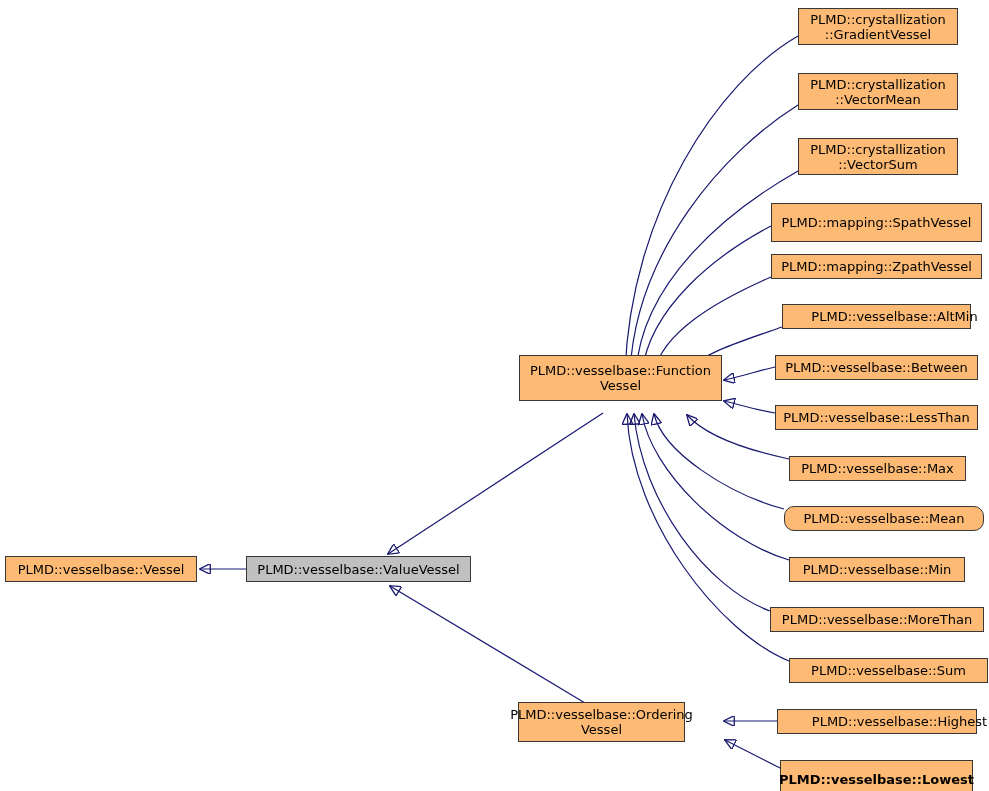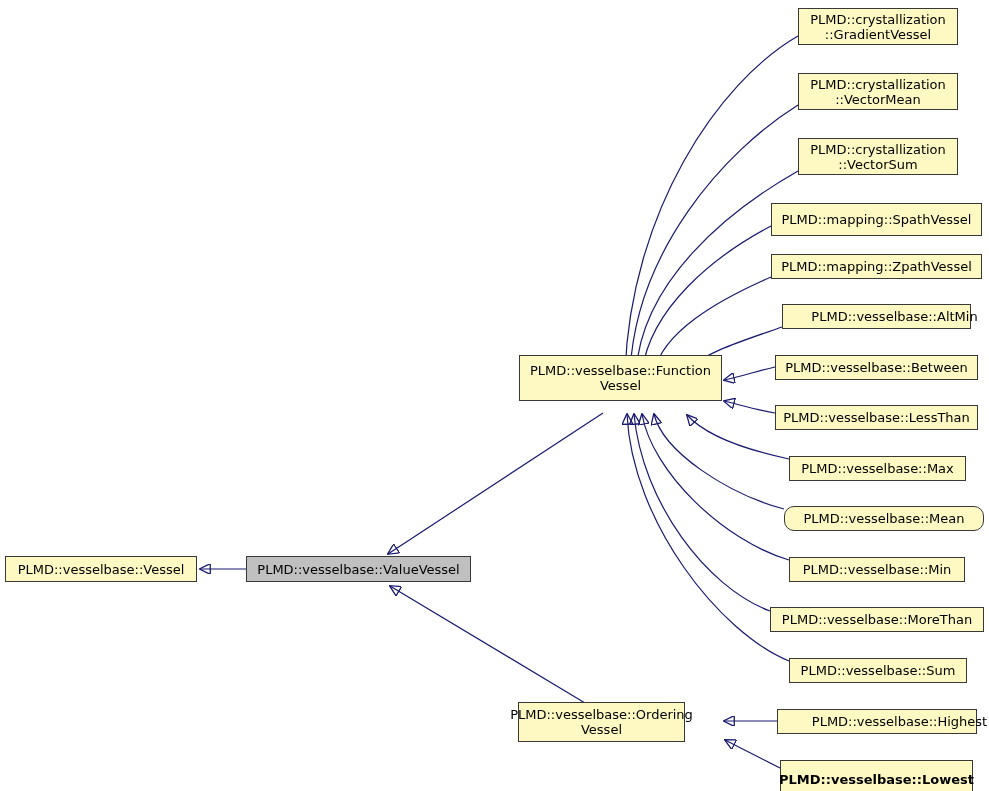--- a/index.html
+++ b/index.html
@@ -22,21 +22,21 @@
     pointer-events: none;
   }
   svg.edges path, svg.edges line {
     stroke: #191970;
     stroke-width: 1.2;
     fill: none;
   }
   .node {
     position: absolute;
     box-sizing: border-box;
-    background: #fef9c3;
+    background: #fdba74;
     border: 1px solid #383838;
     color: #000000;
     font-size: 13px;
     line-height: 15px;
     display: flex;
     align-items: center;
     justify-content: center;
     text-align: center;
     white-space: pre-line;
     cursor: pointer;
@@ -105,21 +105,21 @@
   <div class="node" style="left:798px; top:73px; width:160px; height:37px;">
     <span>PLMD::crystallization
 ::VectorMean</span>
   </div>
 
   <div class="node" style="left:798px; top:138px; width:160px; height:37px;">
     <span>PLMD::crystallization
 ::VectorSum</span>
   </div>
 
-  <div class="node" style="left:771px; top:203px; width:211px; height:33px;">
+  <div class="node" style="left:771px; top:203px; width:211px; height:39px;">
     <span>PLMD::mapping::SpathVessel</span>
   </div>
 
   <div class="node" style="left:771px; top:254px; width:211px; height:25px;">
     <span>PLMD::mapping::ZpathVessel</span>
   </div>
 
   <div class="node" style="left:782px; top:304px; width:189px; height:25px;padding-left:36px;">
     <span>PLMD::vesselbase::AltMin</span>
   </div>
@@ -141,21 +141,21 @@
   </div>
 
   <div class="node" style="left:789px; top:557px; width:176px; height:25px;">
     <span>PLMD::vesselbase::Min</span>
   </div>
 
   <div class="node" style="left:770px; top:607px; width:214px; height:25px;">
     <span>PLMD::vesselbase::MoreThan</span>
   </div>
 
-  <div class="node" style="left:789px; top:658px; width:178px; height:25px;">
+  <div class="node" style="left:789px; top:658px; width:199px; height:25px;">
     <span>PLMD::vesselbase::Sum</span>
   </div>
 
   <div class="node" style="left:777px; top:709px; width:200px; height:25px;padding-left:45px;">
     <span>PLMD::vesselbase::Highest</span>
   </div>
 
   <div class="node" style="left:780px; top:760px; width:193px; height:39px;font-weight:bold;">
     <span>PLMD::vesselbase::Lowest</span>
   </div>

